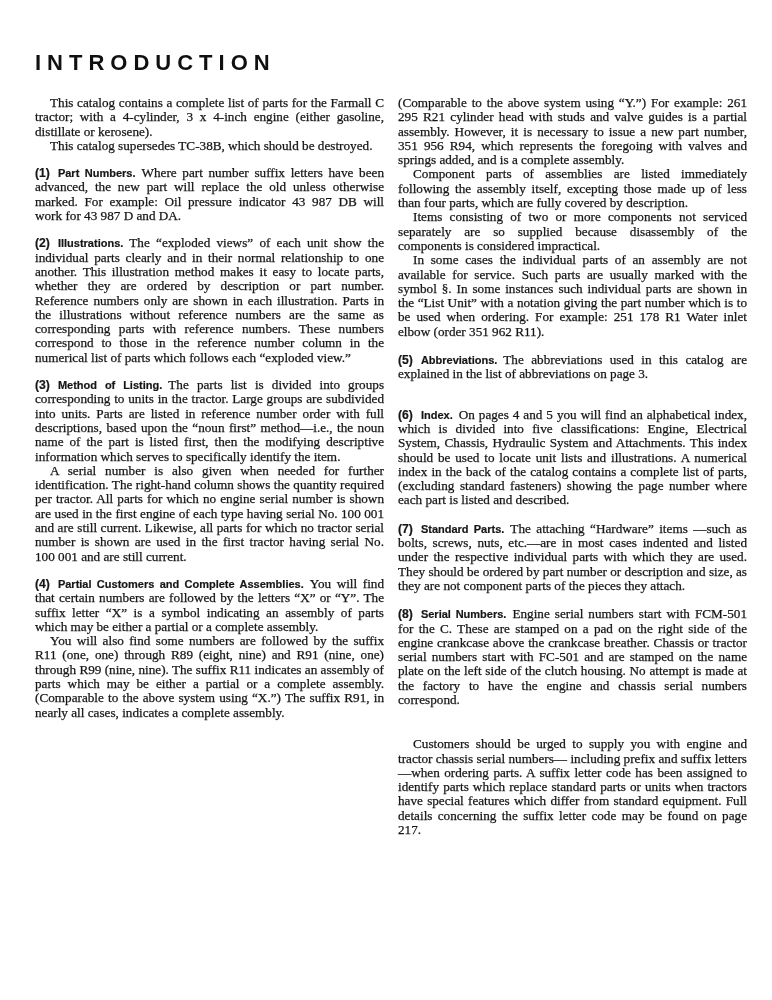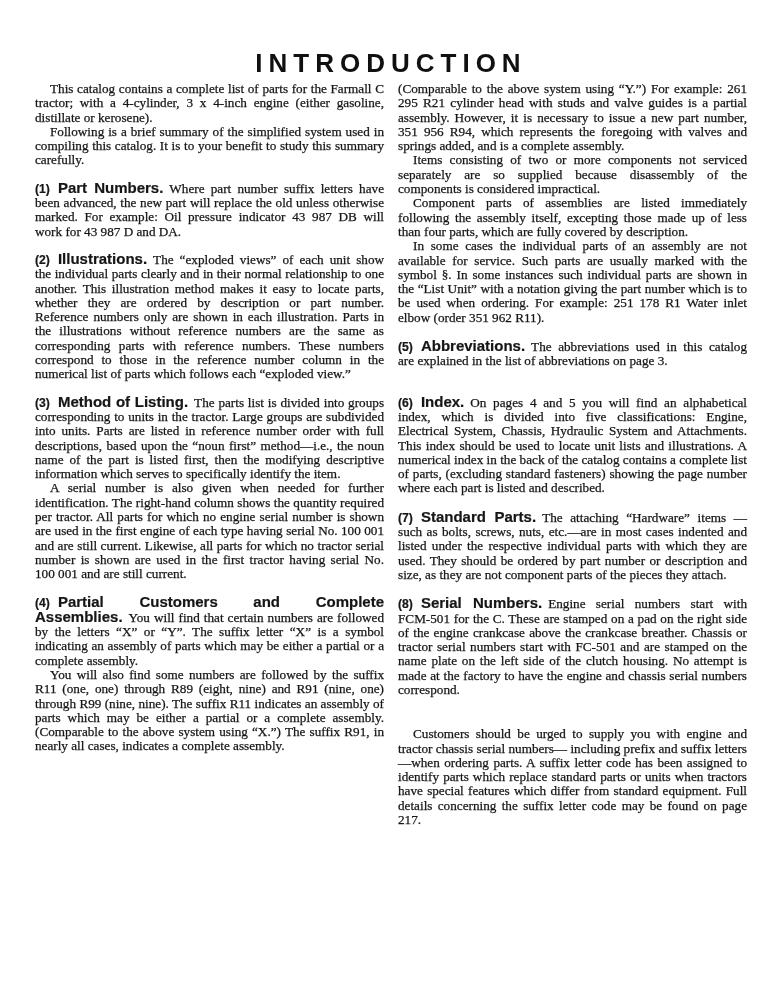--- a/index.html
+++ b/index.html
@@ -15,33 +15,32 @@
     height: 1000px;
     background: #ffffff;
     color: #161616;
     box-sizing: border-box;
     padding: 0 25px 0 35px;
     font-family: "Liberation Serif", "DejaVu Serif", serif;
   }
   .title {
     margin: 0;
     padding-top: 46px;
-    text-align: center;
     font-family: "Liberation Sans", "DejaVu Sans", sans-serif;
     font-weight: bold;
-    font-size: 26px;
+    font-size: 22px;
     line-height: 34px;
     letter-spacing: 6px;
     color: #101010;
     white-space: nowrap;
   }
   .columns {
     display: flex;
     gap: 14px;
-    margin-top: 2px;
+    margin-top: 16px;
   }
   .col {
     flex: 1 1 0;
     min-width: 0;
   }
   .para {
     margin: 0;
     font-size: 13.2px;
     line-height: 14.3px;
     text-align: justify;
@@ -55,37 +54,37 @@
   .inum {
     font-family: "Liberation Sans", "DejaVu Sans", sans-serif;
     font-weight: bold;
     font-size: 12.2px;
     margin-right: 8px;
     -webkit-text-stroke: 0.2px #161616;
   }
   .ihead {
     font-family: "Liberation Sans", "DejaVu Sans", sans-serif;
     font-weight: bold;
-    font-size: 15px;
+    font-size: 11px;
     margin-right: 6px;
     -webkit-text-stroke: 0.2px #161616;
   }
 </style>
 </head>
 <body>
 
 <div class="page">
 
   <h1 class="title">INTRODUCTION</h1>
 
   <div class="columns">
 
     <div class="col">
       <p class="para p-ind">This catalog contains a complete list of parts for the Farmall C tractor; with a 4-cylinder, 3 x 4-inch engine (either gasoline, distillate or kerosene).</p>
-      <p class="para p-ind">Following is a brief summary of the simplified system used in compiling this catalog. It is to your benefit to study this summary carefully.</p>
+      <p class="para p-ind">This catalog supersedes TC-38B, which should be destroyed.</p>
 
       <div class="item">
         <p class="para"><span class="inum">(1)</span><span class="ihead">Part Numbers.</span><span>Where part number suffix letters have been advanced, the new part will replace the old unless otherwise marked. For example: Oil pressure indicator 43 987 DB will work for 43 987 D and DA.</span></p>
       </div>
 
       <div class="item">
         <p class="para"><span class="inum">(2)</span><span class="ihead">Illustrations.</span><span>The “exploded views” of each unit show the individual parts clearly and in their normal relationship to one another. This illustration method makes it easy to locate parts, whether they are ordered by description or part number. Reference numbers only are shown in each illustration. Parts in the illustrations without reference numbers are the same as corresponding parts with reference numbers. These numbers correspond to those in the reference number column in the numerical list of parts which follows each “exploded view.”</span></p>
       </div>
 
       <div class="item">
@@ -94,22 +93,22 @@
       </div>
 
       <div class="item">
         <p class="para"><span class="inum">(4)</span><span class="ihead">Partial Customers and Complete Assemblies.</span><span>You will find that certain numbers are followed by the letters “X” or “Y”. The suffix letter “X” is a symbol indicating an assembly of parts which may be either a partial or a complete assembly.</span></p>
         <p class="para p-ind">You will also find some numbers are followed by the suffix R11 (one, one) through R89 (eight, nine) and R91 (nine, one) through R99 (nine, nine). The suffix R11 indicates an assembly of parts which may be either a partial or a complete assembly. (Comparable to the above system using “X.”) The suffix R91, in nearly all cases, indicates a complete assembly.</p>
       </div>
     </div>
 
     <div class="col">
       <p class="para">(Comparable to the above system using “Y.”) For example: 261 295 R21 cylinder head with studs and valve guides is a partial assembly. However, it is necessary to issue a new part number, 351 956 R94, which represents the foregoing with valves and springs added, and is a complete assembly.</p>
+      <p class="para p-ind">Component parts of assemblies are listed immediately following the assembly itself, excepting those made up of less than four parts, which are fully covered by description.</p>
       <p class="para p-ind">Items consisting of two or more components not serviced separately are so supplied because disassembly of the components is considered impractical.</p>
-      <p class="para p-ind">Component parts of assemblies are listed immediately following the assembly itself, excepting those made up of less than four parts, which are fully covered by description.</p>
       <p class="para p-ind">In some cases the individual parts of an assembly are not available for service. Such parts are usually marked with the symbol §. In some instances such individual parts are shown in the “List Unit” with a notation giving the part number which is to be used when ordering. For example: 251 178 R1 Water inlet elbow (order 351 962 R11).</p>
 
       <div class="item mt14">
         <p class="para"><span class="inum">(5)</span><span class="ihead">Abbreviations.</span><span>The abbreviations used in this catalog are explained in the list of abbreviations on page 3.</span></p>
       </div>
 
       <div class="item mt26">
         <p class="para"><span class="inum">(6)</span><span class="ihead">Index.</span><span>On pages 4 and 5 you will find an alphabetical index, which is divided into five classifications: Engine, Electrical System, Chassis, Hydraulic System and Attachments. This index should be used to locate unit lists and illustrations. A numerical index in the back of the catalog contains a complete list of parts, (excluding standard fasteners) showing the page number where each part is listed and described.</span></p>
       </div>
 

